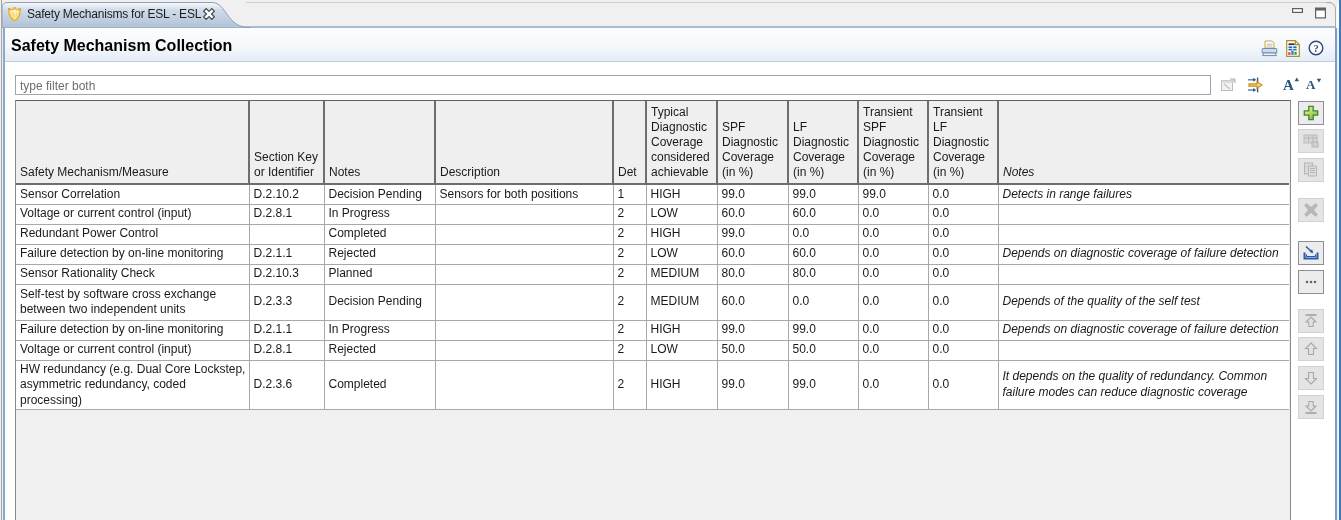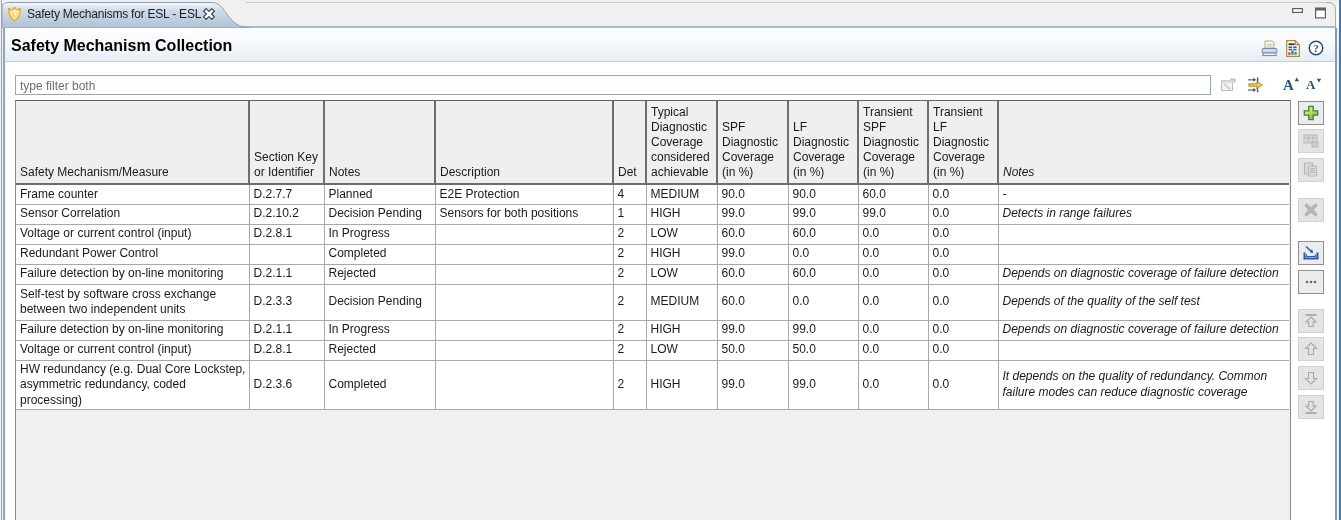--- a/index.html
+++ b/index.html
@@ -185,33 +185,20 @@
       <th>Description</th>
       <th>Det</th>
       <th>Typical Diagnostic Coverage considered achievable</th>
       <th>SPF Diagnostic Coverage (in&nbsp;%)</th>
       <th>LF Diagnostic Coverage (in&nbsp;%)</th>
       <th>Transient SPF Diagnostic Coverage (in&nbsp;%)</th>
       <th>Transient LF Diagnostic Coverage (in&nbsp;%)</th>
       <th class="last">Notes</th>
     </tr>
     <tr style="height:20px">
-            <td>Frame counter</td>
-            <td>D.2.7.7</td>
-            <td>Planned</td>
-            <td>E2E Protection</td>
-            <td>4</td>
-            <td>MEDIUM</td>
-            <td>90.0</td>
-            <td>90.0</td>
-            <td>60.0</td>
-            <td>0.0</td>
-            <td class="last">-</td>
-          </tr>
-    <tr style="height:20px">
             <td>Sensor Correlation</td>
             <td>D.2.10.2</td>
             <td>Decision Pending</td>
             <td>Sensors for both positions</td>
             <td>1</td>
             <td>HIGH</td>
             <td>99.0</td>
             <td>99.0</td>
             <td>99.0</td>
             <td>0.0</td>
@@ -248,20 +235,33 @@
             <td>D.2.1.1</td>
             <td>Rejected</td>
             <td></td>
             <td>2</td>
             <td>LOW</td>
             <td>60.0</td>
             <td>60.0</td>
             <td>0.0</td>
             <td>0.0</td>
             <td class="last">Depends on diagnostic coverage of failure detection</td>
+          </tr>
+    <tr style="height:20px">
+            <td>Sensor Rationality Check</td>
+            <td>D.2.10.3</td>
+            <td>Planned</td>
+            <td></td>
+            <td>2</td>
+            <td>MEDIUM</td>
+            <td>80.0</td>
+            <td>80.0</td>
+            <td>0.0</td>
+            <td>0.0</td>
+            <td class="last"></td>
           </tr>
     <tr style="height:36px">
             <td>Self-test by software cross exchange between two independent units</td>
             <td>D.2.3.3</td>
             <td>Decision Pending</td>
             <td></td>
             <td>2</td>
             <td>MEDIUM</td>
             <td>60.0</td>
             <td>0.0</td>

